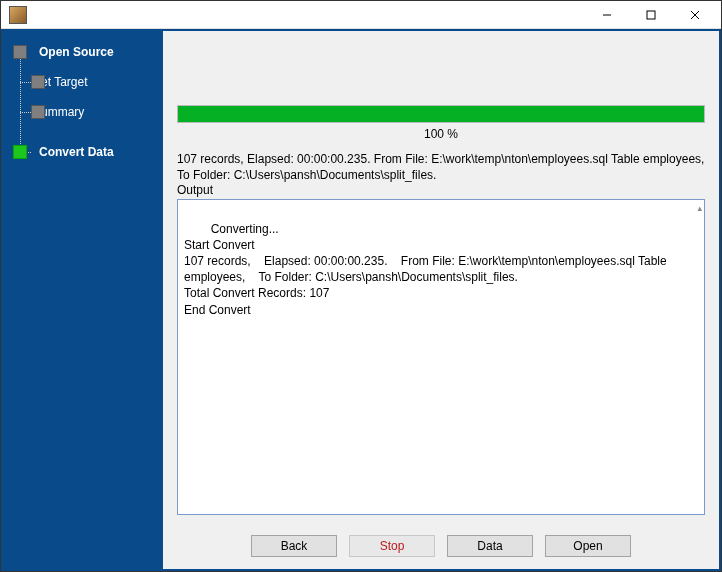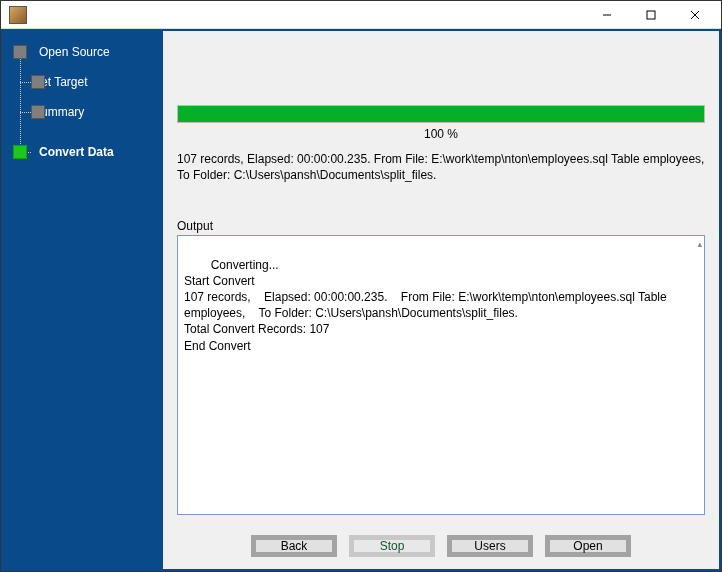--- a/index.html
+++ b/index.html
@@ -79,21 +79,21 @@
       position: absolute;
       left: 22px;
     }
     .tree-item.top .tree-box { left: 4px; }
     .tree-item.active { font-weight: bold; }
     .tree-item.active .tree-box {
       background: #1ec71e;
       border: 1px solid #0a0;
     }
     .tree-item .label { }
-    .tree-item.top .label { margin-left: 22px; }
+    .tree-item.top .label { margin-left: 22px; font-weight: bold; }
     .main {
       flex: 1;
       background: #f0f0f0;
       display: flex;
       flex-direction: column;
       padding: 0;
     }
     .main-inner {
       flex: 1;
       padding: 14px;
@@ -118,21 +118,20 @@
       margin-top: 4px;
       font-size: 12px;
     }
     .summary-line {
       margin-top: 10px;
       font-size: 12px;
       line-height: 1.35;
       word-wrap: break-word;
     }
     .output-label {
-      margin-top: 36px;
       font-size: 12px;
     }
     .output-box {
       flex: 1;
       margin-top: 2px;
       border: 1px solid #7a9ac9;
       background: #ffffff;
       padding: 4px 6px;
       font-size: 12px;
       line-height: 1.35;
@@ -154,29 +153,29 @@
       align-items: center;
       justify-content: center;
       gap: 12px;
       background: #f0f0f0;
       padding: 0 14px 6px;
     }
     .btn {
       width: 86px;
       height: 22px;
       background: #e1e1e1;
-      border: 5px solid #a3a3a3;
+      border: 1px solid #a3a3a3;
       font-size: 12px;
       cursor: pointer;
       display: flex;
       align-items: center;
       justify-content: center;
     }
     .btn.disabled {
-      color: #14532d;
+      color: #b91c1c;
       background: #e8e8e8;
       border-color: #c8c8c8;
       cursor: default;
     }
     .tree-connector {
       position: absolute;
       left: 11px;
       border-left: 1px dotted #ccc;
     }
     .h-connector {
@@ -256,17 +255,17 @@
 Total Convert Records: 107
 End Convert
 </span>
         <span class="output-scroll-up">▴</span>
       </div>
     </div>
 
     <div class="button-row">
       <div class="btn">Back</div>
       <div class="btn disabled">Stop</div>
-      <div class="btn">Users</div>
+      <div class="btn">Data</div>
       <div class="btn">Open</div>
     </div>
   </div>
 </div>
 
 </body></html>

